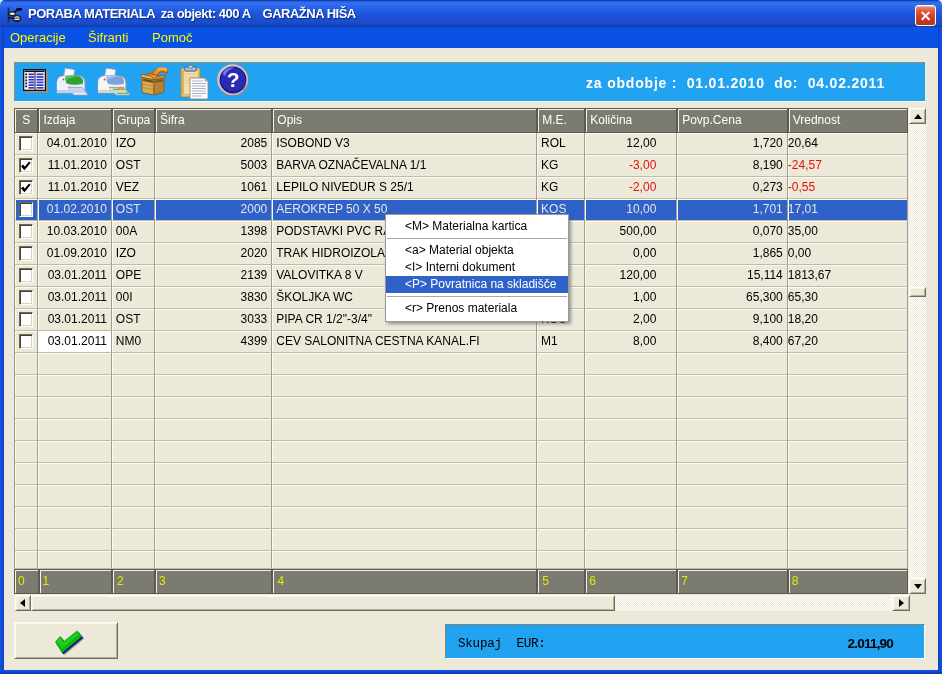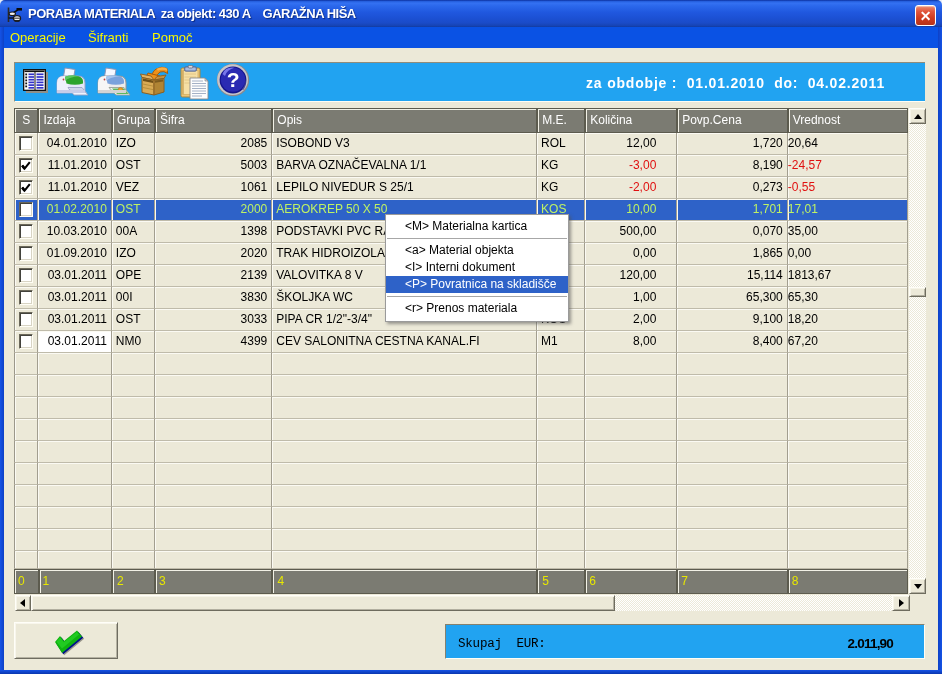--- a/index.html
+++ b/index.html
@@ -44,21 +44,21 @@
 .frow .gc { color:#e8e800; height:25px; line-height:22px; }
 .c0{width:25px; text-align:center;} .c1{width:75px; text-align:right; padding-right:4px;}
 .c2{width:44px; padding-left:4px;} .c3{width:120px; text-align:right; padding-right:4px;}
 .c4{width:271px; padding-left:4px;} .c5{width:49px; padding-left:4px;}
 .c6{width:94px; text-align:right; padding-right:20px;} .c7{width:113px; text-align:right; padding-right:4px;}
 .c8{width:123px; text-align:left; padding-right:2px;}
 .hrow .c1,.hrow .c3,.hrow .c6,.hrow .c7,.hrow .c8 { text-align:left; padding-left:4px; padding-right:0; }
 .frow .c1,.frow .c3,.frow .c6,.frow .c7,.frow .c8 { text-align:left; padding-left:3px; padding-right:0; }
 .frow .c0,.hrow .c0 { text-align:left; padding-left:3px; }
 .hrow .c0 { text-align:center; padding-left:0; }
-.sel .gc { background:#2e62c8; color:#bef264; }
+.sel .gc { background:#2e62c8; color:#e5e5e5; }
 .red { color:#e01010; }
 .cb { width:14px; height:15px; background:#fff;
   border-top:1px solid #6b685a; border-left:1px solid #6b685a; border-bottom:1px solid #fffef6; border-right:1px solid #fffef6;
   box-shadow:inset 1px 1px 0 #42423c, inset -1px -1px 0 #d8d4c4;
   display:inline-block; margin-top:3px; line-height:12px; font-size:12px; font-weight:bold; color:#000; text-align:center; vertical-align:top; }
 .partial { height:18px; overflow:hidden; }
 
 .sbtn { position:absolute; background:#ece9d8;
   border-top:1px solid #fffef8; border-left:1px solid #fffef8; border-right:1px solid #6e6c5e; border-bottom:1px solid #6e6c5e;
   box-shadow:inset 1px 1px 0 #f6f4e8, inset -1px -1px 0 #b2afa0; }
@@ -90,21 +90,21 @@
 #cmenu { position:absolute; left:385px; top:214px; width:184px; height:108px; background:#fff;
   border:1px solid #9a9a9a; box-shadow:2px 2px 3px rgba(80,80,80,.55); font-size:12px; padding-top:3px; }
 #cmenu .mi { height:17px; line-height:17px; padding-left:19px; color:#000; white-space:pre; }
 #cmenu .mi.hl { background:#2e62c8; color:#fff; }
 #cmenu .msep { height:1px; background:#a7a7a7; margin:3px 1px 3px 1px; }
 </style>
 </head>
 <body>
 <div id="win">
   <div id="titlebar"></div>
-  <div id="titletext">PORABA MATERIALA  za objekt: 430 A    GARAŽNA HIŠA</div>
+  <div id="titletext">PORABA MATERIALA  za objekt: 400 A    GARAŽNA HIŠA</div>
   <svg id="appicon" style="position:absolute;left:6px;top:6px" width="17" height="17" viewBox="0 0 17 17">
     <line x1="2.5" y1="1.5" x2="2.5" y2="16" stroke="#2a2a2a" stroke-width="1.6"></line>
     <rect x="10.5" y="2" width="5.5" height="2.6" fill="#0a0a0a"></rect>
     <line x1="6" y1="7.5" x2="12" y2="3.8" stroke="#0a0a0a" stroke-width="1.5"></line>
     <ellipse cx="6.3" cy="7.8" rx="3.2" ry="1.8" fill="#f2f2ee" stroke="#1a1a1a" stroke-width="1.1"></ellipse>
     <line x1="2.5" y1="12" x2="8.5" y2="12" stroke="#0a0a0a" stroke-width="1.3"></line>
     <ellipse cx="11" cy="12.2" rx="3.6" ry="2.6" fill="#f2f2ee" stroke="#1a1a1a" stroke-width="1.2"></ellipse>
     <line x1="7.5" y1="12.2" x2="14.5" y2="12.2" stroke="#1a1a1a" stroke-width="0.9"></line>
     <path d="M8.5 15 L13.5 15" stroke="#1a1a1a" stroke-width="1.6"></path>
   </svg>

